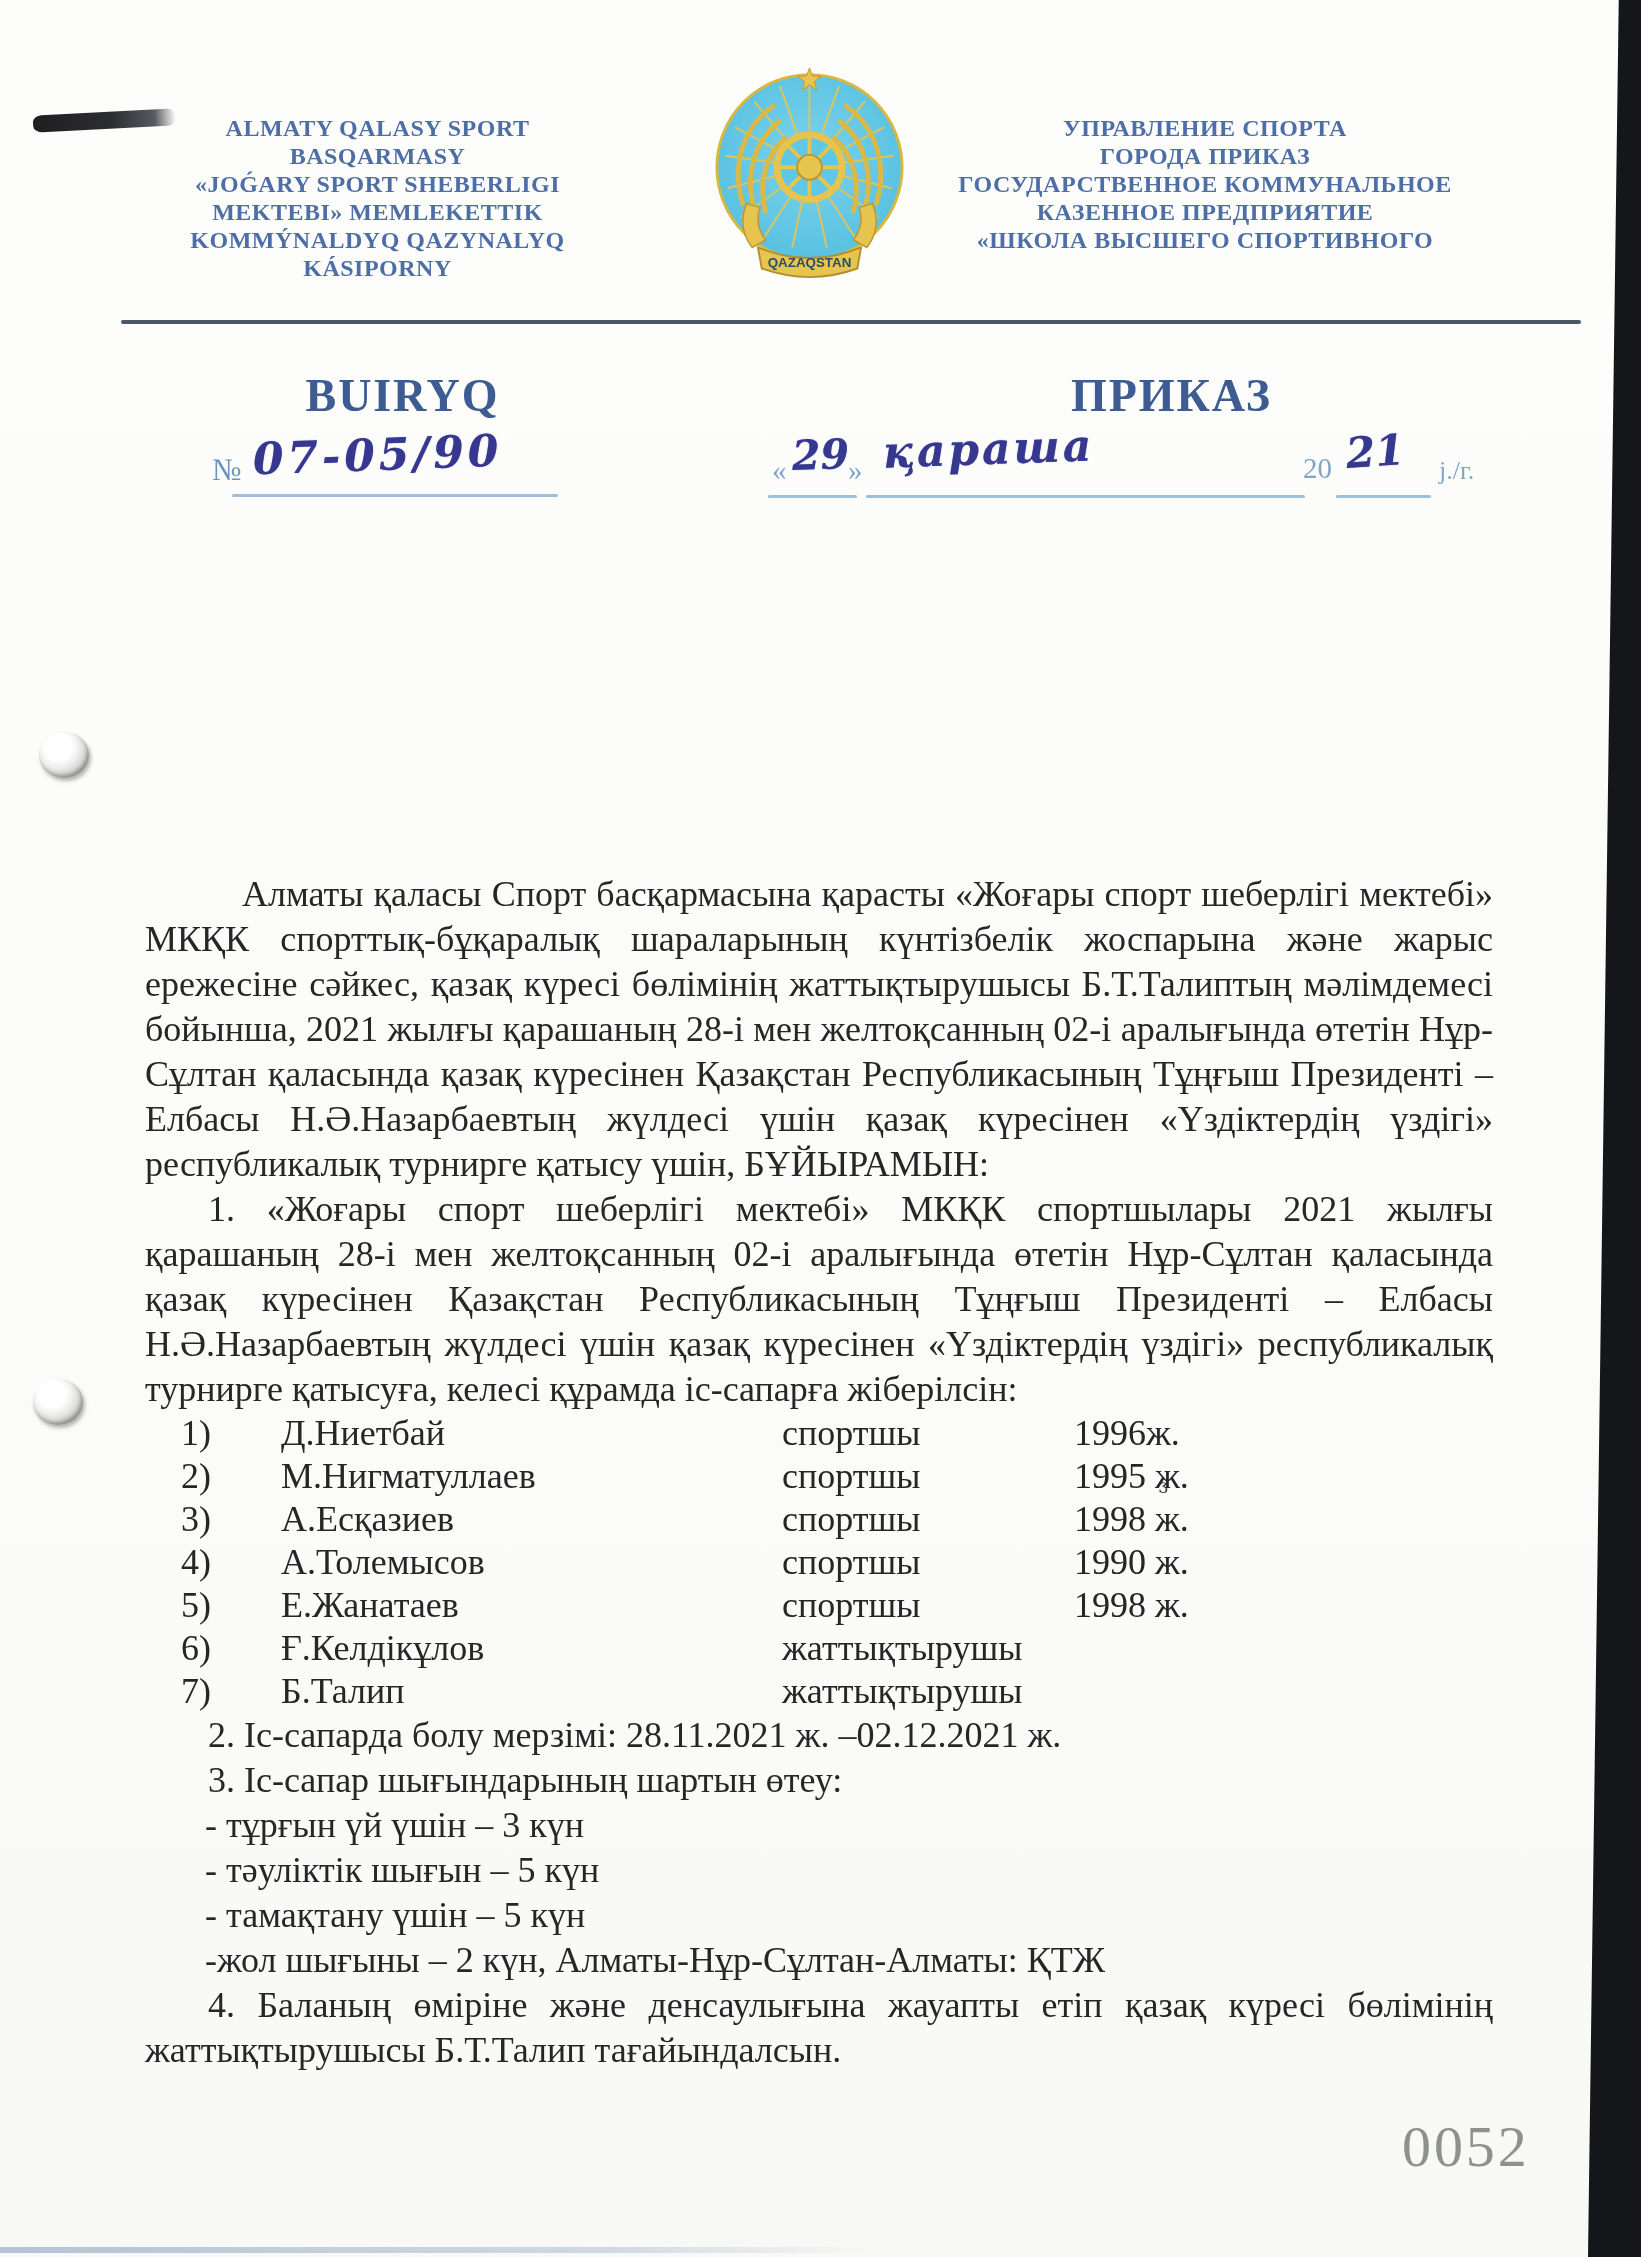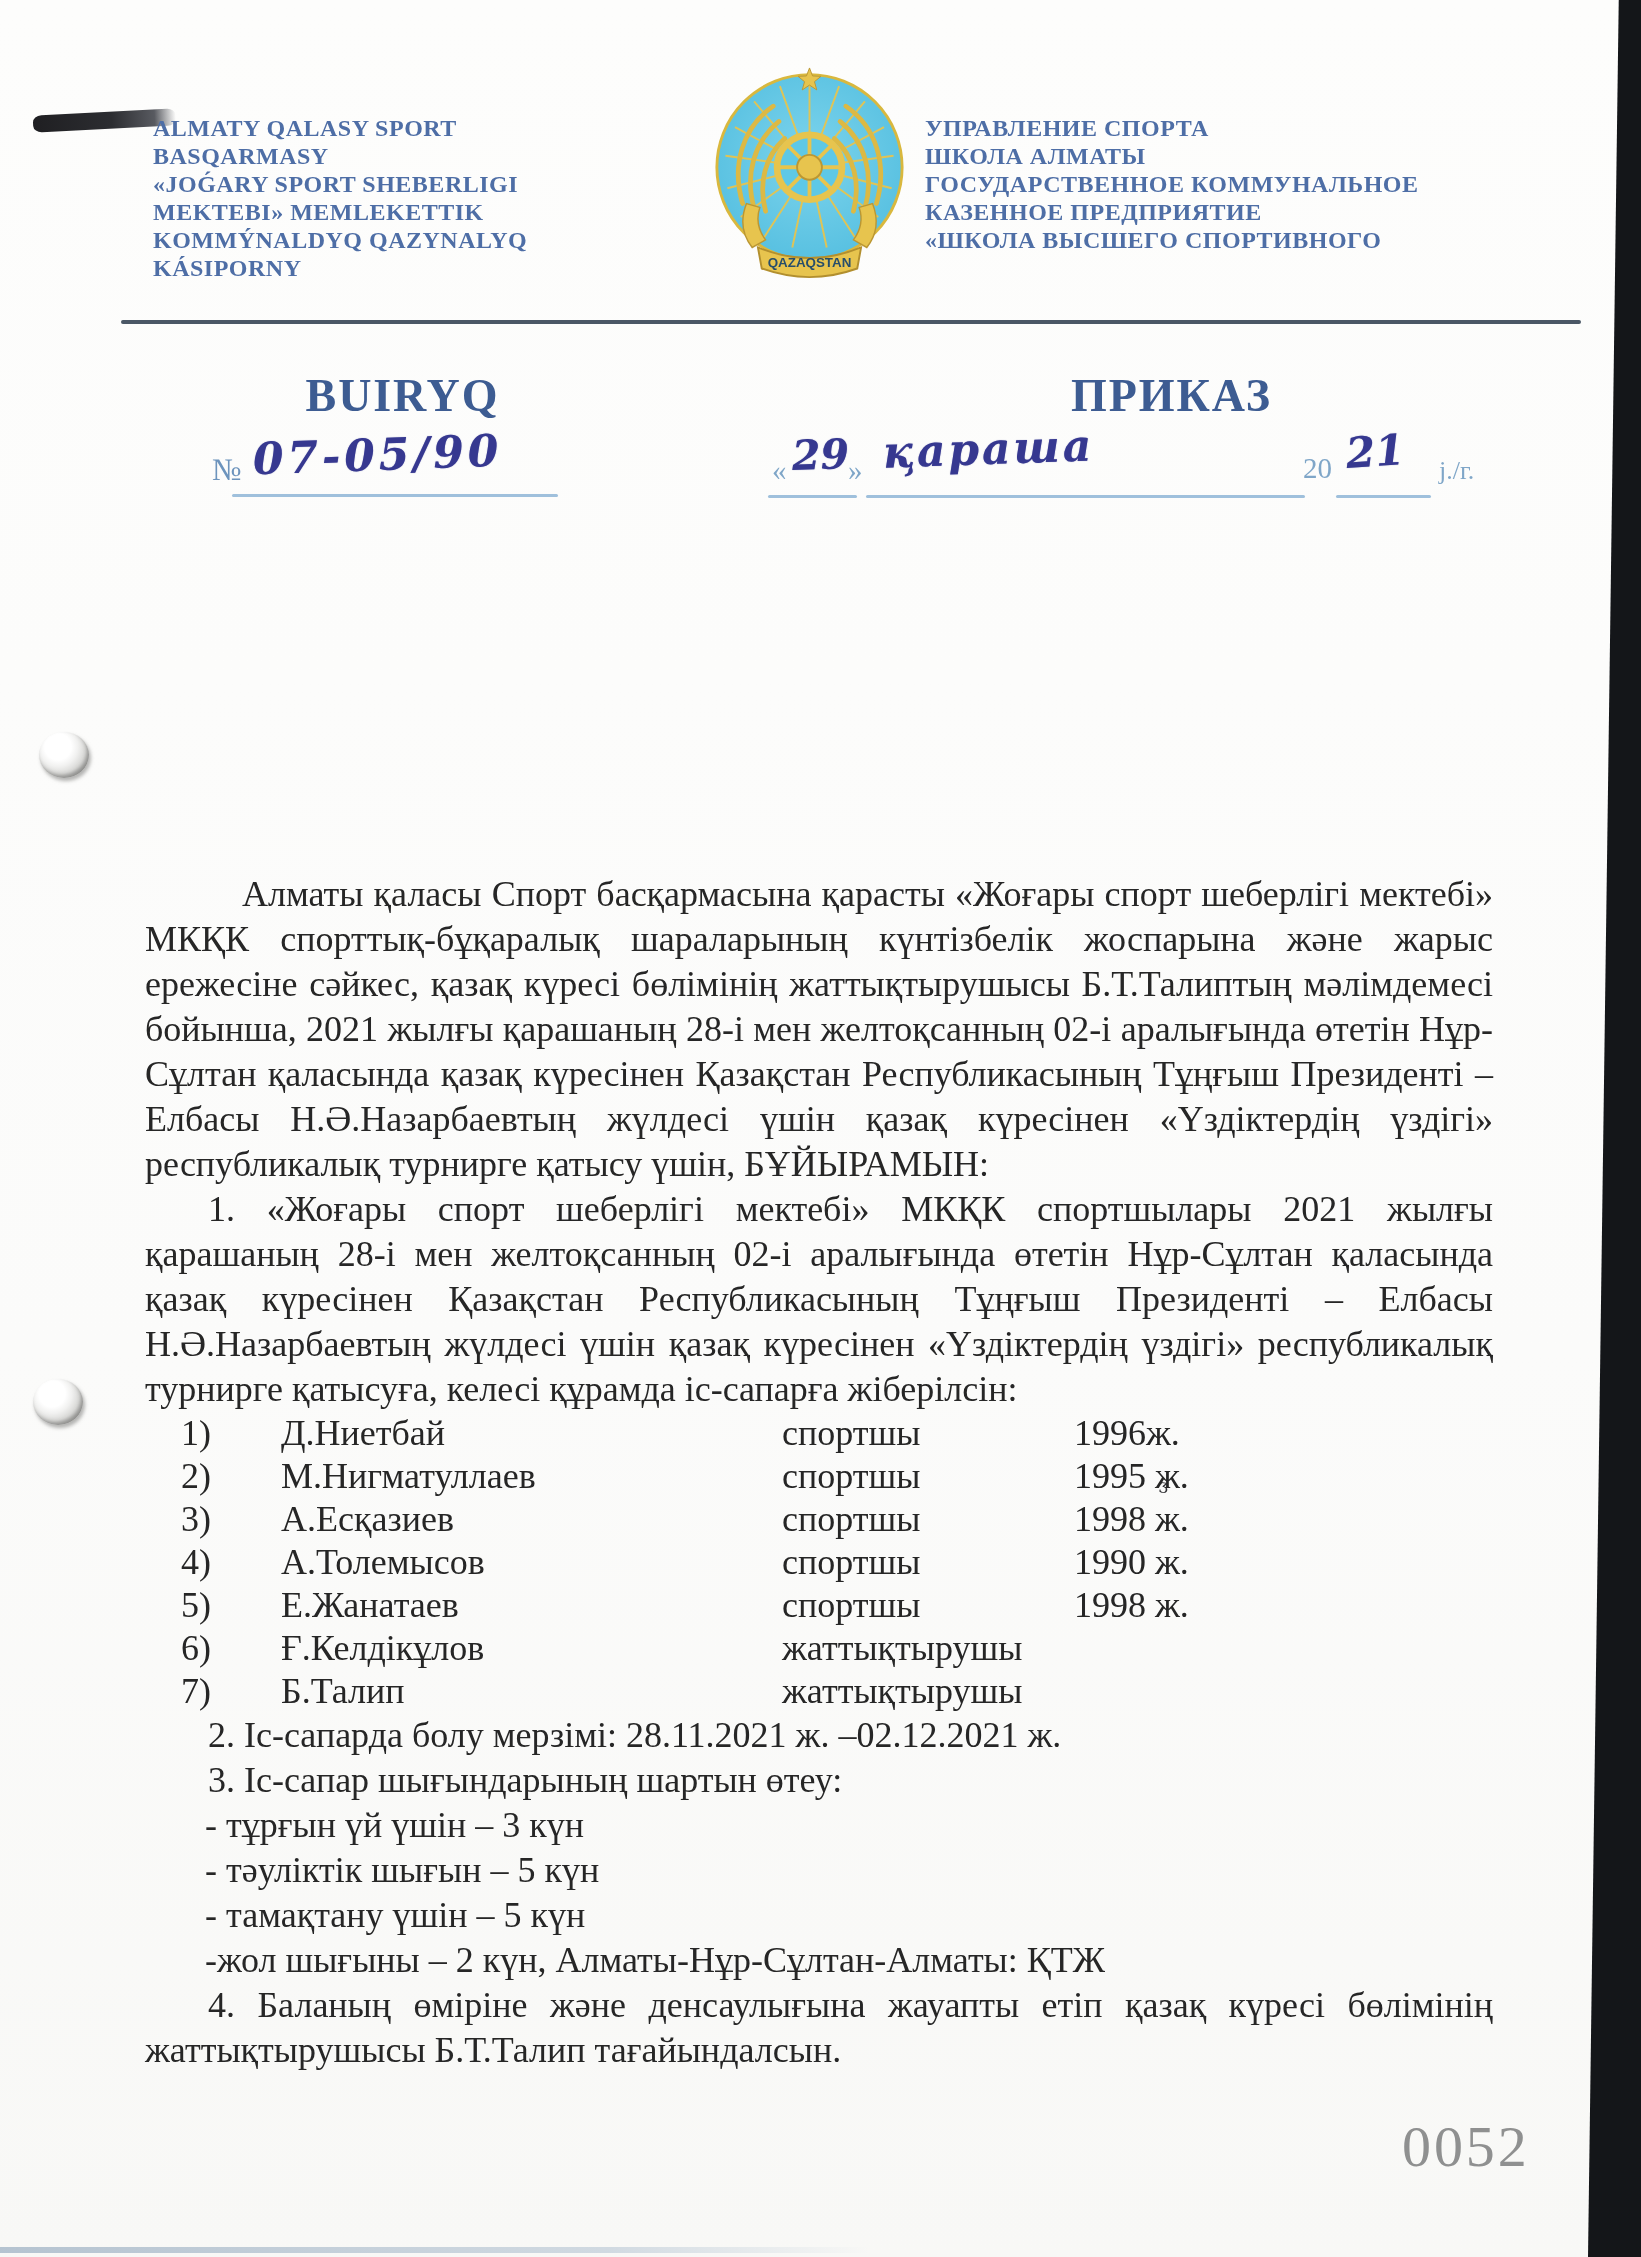--- a/index.html
+++ b/index.html
@@ -38,21 +38,21 @@
   .punch-hole.h1{left:39px;top:732px;}
   .punch-hole.h2{left:33px;top:1379px;}
   .ink-speck{
     position:absolute;left:1159px;top:1475px;
     font-size:25px;color:#2e2e32;transform:rotate(8deg);
     font-family:"DejaVu Serif",serif;
   }
   
   .org-block{
     position:absolute;top:114px;
-    text-align:left;font-weight:bold;
+    text-align:center;font-weight:bold;
     font-size:24px;line-height:28px;
     color:#4e6ea6;letter-spacing:0.5px;
     font-family:"Liberation Serif","DejaVu Serif",serif;
   }
   .org-left{left:153px;width:449px;}
   .org-right{left:925px;width:560px;}
   .emblem{position:absolute;left:714px;top:60px;width:191px;height:226px;}
   .separator{
     position:absolute;left:121px;top:320px;width:1460px;height:3.9px;
     background:#4b5866;border-radius:1.9px;
@@ -189,21 +189,21 @@
 
       <path d="M100,8 l3.2,8.4 8.8,0.4 -6.8,5.6 2.4,8.6 -7.6,-5 -7.6,5 2.4,-8.6 -6.8,-5.6 8.8,-0.4 z" fill="#e7c44e" stroke="#bb9733" stroke-width="1"></path>
 
       <path d="M46,196 q54,22 108,0 l-4,22 q-50,18 -100,0 z" fill="#e7c44e" stroke="#b28f2e" stroke-width="2"></path>
       <text x="100" y="216" text-anchor="middle" font-size="14" font-weight="bold" font-family="Liberation Sans, sans-serif" fill="#274e6b">QAZAQSTAN</text>
     </svg>
   </div>
 
   <div class="org-block org-right">
     <div>УПРАВЛЕНИЕ СПОРТА</div>
-    <div>ШКОЛА АЛМАТЫ</div>
+    <div>ГОРОДА ПРИКАЗ</div>
     <div>ГОСУДАРСТВЕННОЕ КОММУНАЛЬНОЕ</div>
     <div>КАЗЕННОЕ ПРЕДПРИЯТИЕ</div>
     <div>«ШКОЛА ВЫСШЕГО СПОРТИВНОГО</div>
   </div>
 
   <div class="separator"></div>
 
   <div class="order-word kz">BUIRYQ</div>
   <div class="order-word ru">ПРИКАЗ</div>
 

